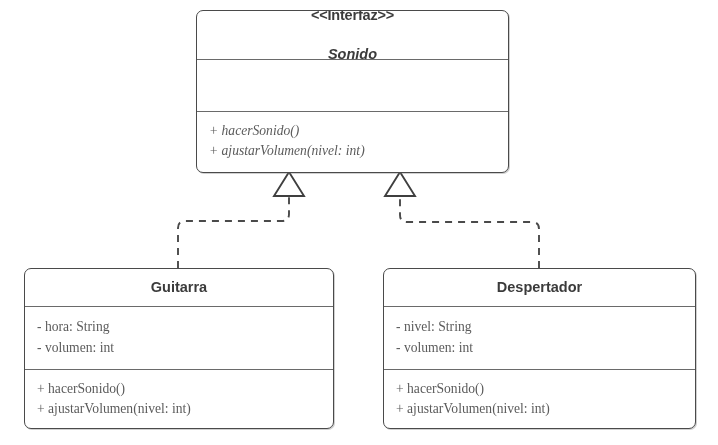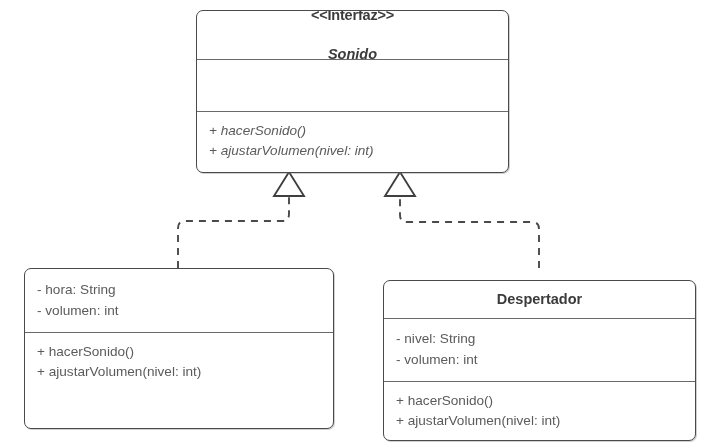--- a/index.html
+++ b/index.html
@@ -94,20 +94,21 @@
     display: flex;
     flex-direction: column;
     justify-content: center;
     padding: 0 0 0 12px;
   }
   .member {
     font-size: 13.6px;
     color: #5b5b5b;
     line-height: 1.52;
     white-space: nowrap;
+    font-family: Liberation Serif, serif;
   }
   .member.italic {
     font-style: italic;
   }
   .cmp-empty {
     
   }
 
   
   #box-interfaz {
@@ -122,21 +123,21 @@
 
   
   #box-guitarra {
     left: 24px;
     top: 268px;
     width: 310px;
     height: 161px;
   }
   #box-despertador {
     left: 383px;
-    top: 280px;
+    top: 268px;
     width: 313px;
     height: 161px;
   }
   .uml-box.subclass .cmp-header  { height: 37px; }
   .uml-box.subclass .cmp-attrs   { height: 63px; }
   .uml-box.subclass .cmp-methods { height: 59.4px; }
 </style>
 </head>
 <body>
 
@@ -167,20 +168,23 @@
     <div class="uml-compartment cmp-members cmp-attrs cmp-empty"></div>
 
     <div class="uml-compartment cmp-members cmp-methods">
       <div class="member italic">+ hacerSonido()</div>
       <div class="member italic">+ ajustarVolumen(nivel: int)</div>
     </div>
   </div>
 
   <div class="uml-box subclass" id="box-guitarra">
 
+    <div class="uml-compartment cmp-header">
+      <div class="class-name">Guitarra</div>
+    </div>
 
     <div class="uml-compartment cmp-members cmp-attrs">
       <div class="member">- hora: String</div>
       <div class="member">- volumen: int</div>
     </div>
 
     <div class="uml-compartment cmp-members cmp-methods">
       <div class="member">+ hacerSonido()</div>
       <div class="member">+ ajustarVolumen(nivel: int)</div>
     </div>

